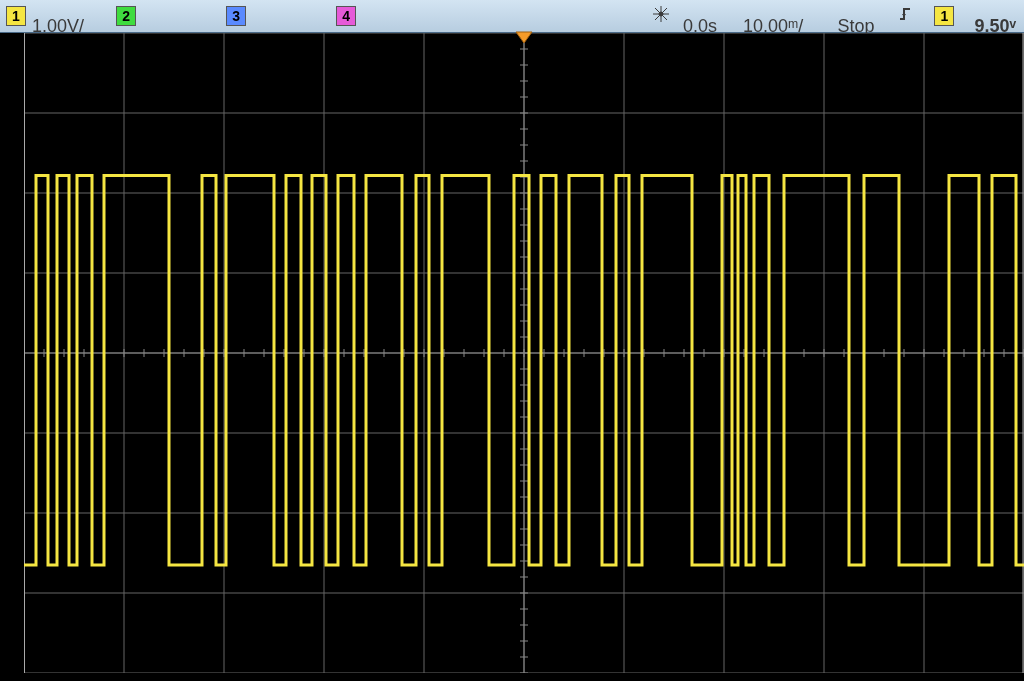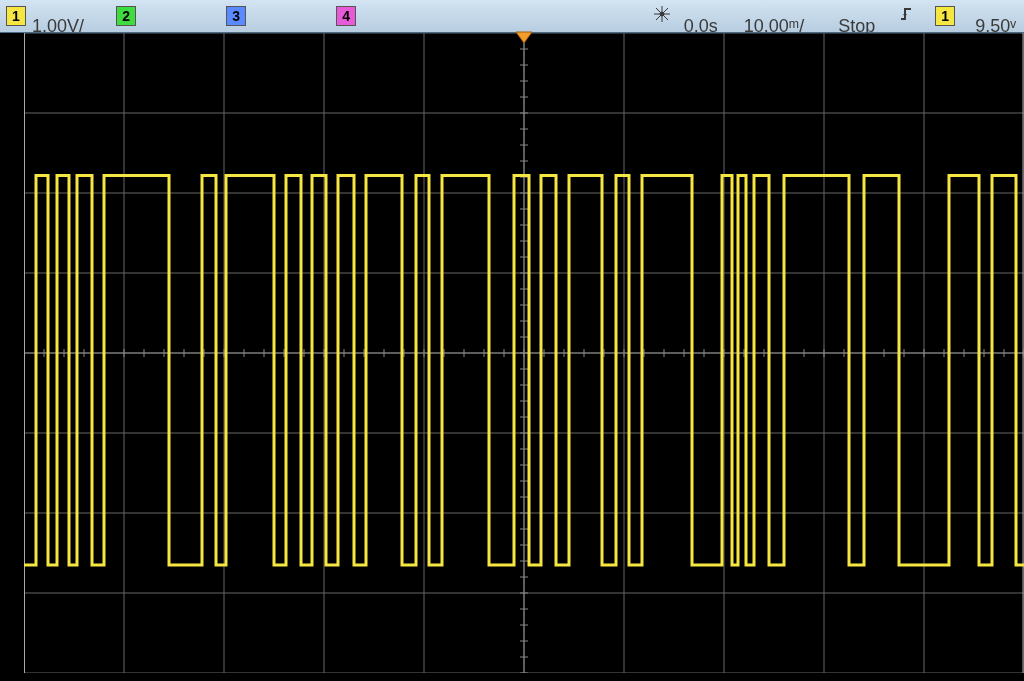--- a/index.html
+++ b/index.html
@@ -106,21 +106,21 @@
   <span style="width:24px"></span>
   <span>
     <svg width="16" height="18" viewBox="0 0 16 18">
       <path d="M2 14 L6 14 L6 4 L12 4" stroke="#3a3a3a" stroke-width="2" fill="none"></path>
       <path d="M6 12 L4 9 L8 9 Z" fill="#3a3a3a"></path>
     </svg>
   </span>
   <span style="width:14px"></span>
   <span class="chip" id="trigchip" style="background: rgb(245, 230, 66); color: rgb(0, 0, 0);">1</span>
   <span style="width:14px"></span>
-  <span class="val" style="margin-right:8px;">9.50ᵛ</span>
+  <span class="val" style="margin-right:8px;font-weight:bold;">9.50ᵛ</span>
 </div>
 
 <div class="graticule">
   <svg id="grid" class="grid-svg" width="1000" height="640">
       <line x1="0" y1="0" x2="0" y2="640" stroke="#666666" stroke-width="1"></line>
       <line x1="100" y1="0" x2="100" y2="640" stroke="#666666" stroke-width="1"></line>
       <line x1="200" y1="0" x2="200" y2="640" stroke="#666666" stroke-width="1"></line>
       <line x1="300" y1="0" x2="300" y2="640" stroke="#666666" stroke-width="1"></line>
       <line x1="400" y1="0" x2="400" y2="640" stroke="#666666" stroke-width="1"></line>
       <line x1="500" y1="0" x2="500" y2="640" stroke="#666666" stroke-width="1"></line>

